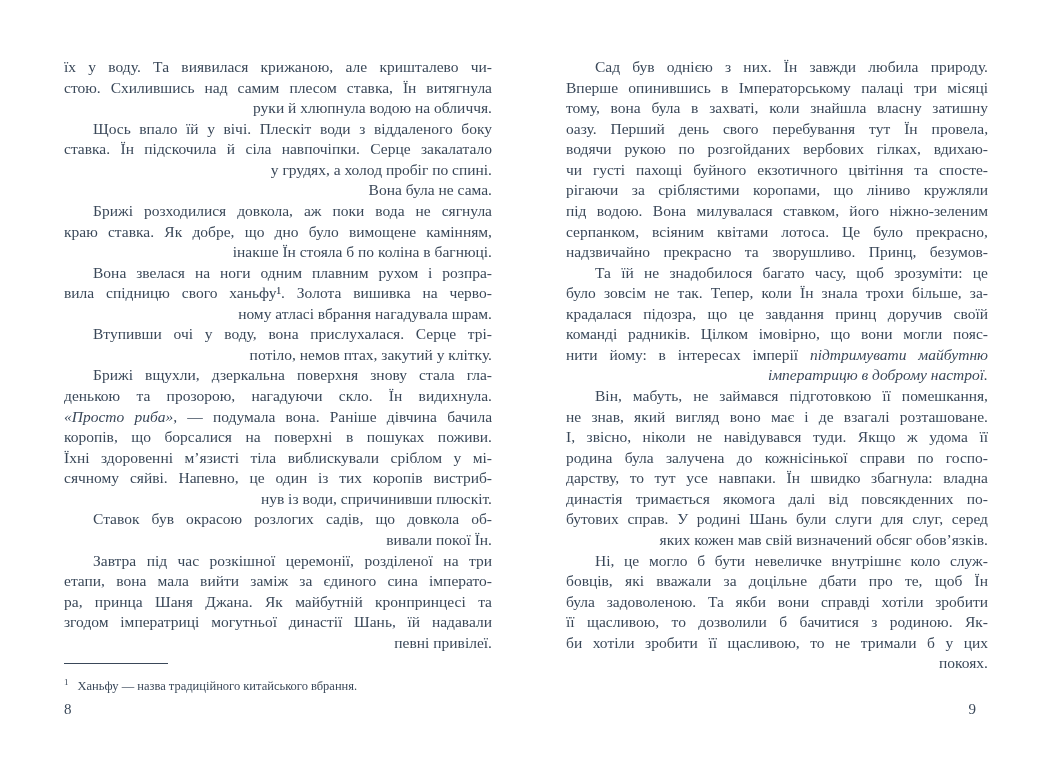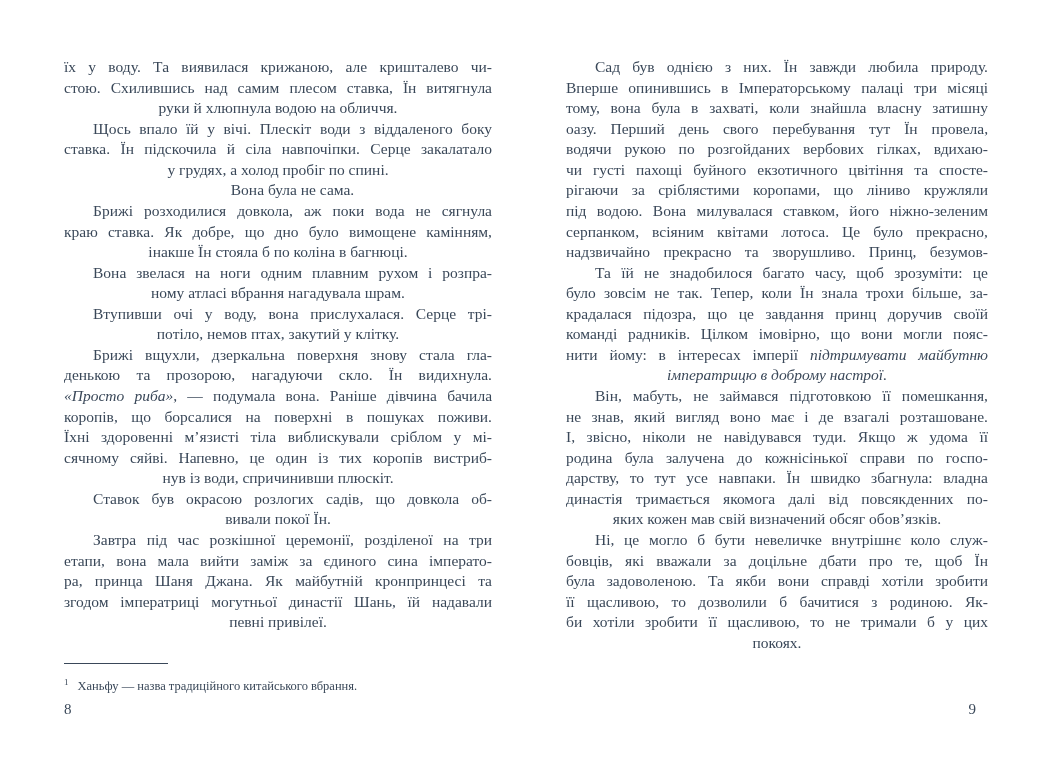--- a/index.html
+++ b/index.html
@@ -18,21 +18,21 @@
   .page-col {
     position: absolute;
     top: 57px;
   }
   #left-col  { left: 64px;  width: 428px; }
   #right-col { left: 566px; width: 422px; }
   .line {
     font-size: 15.5px;
     line-height: 20.57px;
     height: 20.57px;
-    text-align: center;
+    text-align: right;
     white-space: normal;
   }
   .line.j {
     text-align: justify;
     text-align-last: justify;
   }
   .line.ind { text-indent: 29px; font-family: Liberation Serif, serif; }
   .it { font-style: italic; }
   .footnote-rule {
     position: absolute;
@@ -72,20 +72,21 @@
     <div class="line j"><span>стою. Схилившись над самим плесом ставка, Їн витягнула</span></div>
     <div class="line"><span>руки й хлюпнула водою на обличчя.</span></div>
     <div class="line j ind"><span>Щось впало їй у вічі. Плескіт води з віддаленого боку</span></div>
     <div class="line j"><span>ставка. Їн підскочила й сіла навпочіпки. Серце закалатало</span></div>
     <div class="line"><span>у грудях, а холод пробіг по спині.</span></div>
     <div class="line ind"><span>Вона була не сама.</span></div>
     <div class="line j ind"><span>Брижі розходилися довкола, аж поки вода не сягнула</span></div>
     <div class="line j"><span>краю ставка. Як добре, що дно було вимощене камінням,</span></div>
     <div class="line"><span>інакше Їн стояла б по коліна в багнюці.</span></div>
     <div class="line j ind"><span>Вона звелася на ноги одним плавним рухом і розпра-</span></div>
+    <div class="line j"><span>вила спідницю свого ханьфу¹. Золота вишивка на черво-</span></div>
     <div class="line"><span>ному атласі вбрання нагадувала шрам.</span></div>
     <div class="line j ind"><span>Втупивши очі у воду, вона прислухалася. Серце трі-</span></div>
     <div class="line"><span>потіло, немов птах, закутий у клітку.</span></div>
     <div class="line j ind"><span>Брижі вщухли, дзеркальна поверхня знову стала гла-</span></div>
     <div class="line j"><span>денькою та прозорою, нагадуючи скло. Їн видихнула.</span></div>
     <div class="line j"><span class="it">«Просто риба»</span><span>, — подумала вона. Раніше дівчина бачила</span></div>
     <div class="line j"><span>коропів, що борсалися на поверхні в пошуках поживи.</span></div>
     <div class="line j"><span>Їхні здоровенні м’язисті тіла виблискували сріблом у мі-</span></div>
     <div class="line j"><span>сячному сяйві. Напевно, це один із тих коропів вистриб-</span></div>
     <div class="line"><span>нув із води, спричинивши плюскіт.</span></div>
@@ -113,20 +114,21 @@
     <div class="line j"><span>крадалася підозра, що це завдання принц доручив своїй</span></div>
     <div class="line j"><span>команді радників. Цілком імовірно, що вони могли пояс-</span></div>
     <div class="line j"><span>нити йому: в інтересах імперії </span><span class="it">підтримувати майбутню</span></div>
     <div class="line"><span class="it">імператрицю в доброму настрої.</span></div>
     <div class="line j ind"><span>Він, мабуть, не займався підготовкою її помешкання,</span></div>
     <div class="line j"><span>не знав, який вигляд воно має і де взагалі розташоване.</span></div>
     <div class="line j"><span>І, звісно, ніколи не навідувався туди. Якщо ж удома її</span></div>
     <div class="line j"><span>родина була залучена до кожнісінької справи по госпо-</span></div>
     <div class="line j"><span>дарству, то тут усе навпаки. Їн швидко збагнула: владна</span></div>
     <div class="line j"><span>династія тримається якомога далі від повсякденних по-</span></div>
+    <div class="line j"><span>бутових справ. У родині Шань були слуги для слуг, серед</span></div>
     <div class="line"><span>яких кожен мав свій визначений обсяг обов’язків.</span></div>
     <div class="line j ind"><span>Ні, це могло б бути невеличке внутрішнє коло служ-</span></div>
     <div class="line j"><span>бовців, які вважали за доцільне дбати про те, щоб Їн</span></div>
     <div class="line j"><span>була задоволеною. Та якби вони справді хотіли зробити</span></div>
     <div class="line j"><span>її щасливою, то дозволили б бачитися з родиною. Як-</span></div>
     <div class="line j"><span>би хотіли зробити її щасливою, то не тримали б у цих</span></div>
     <div class="line"><span>покоях.</span></div>
   </div>
 
 <div class="footnote-rule"></div>

